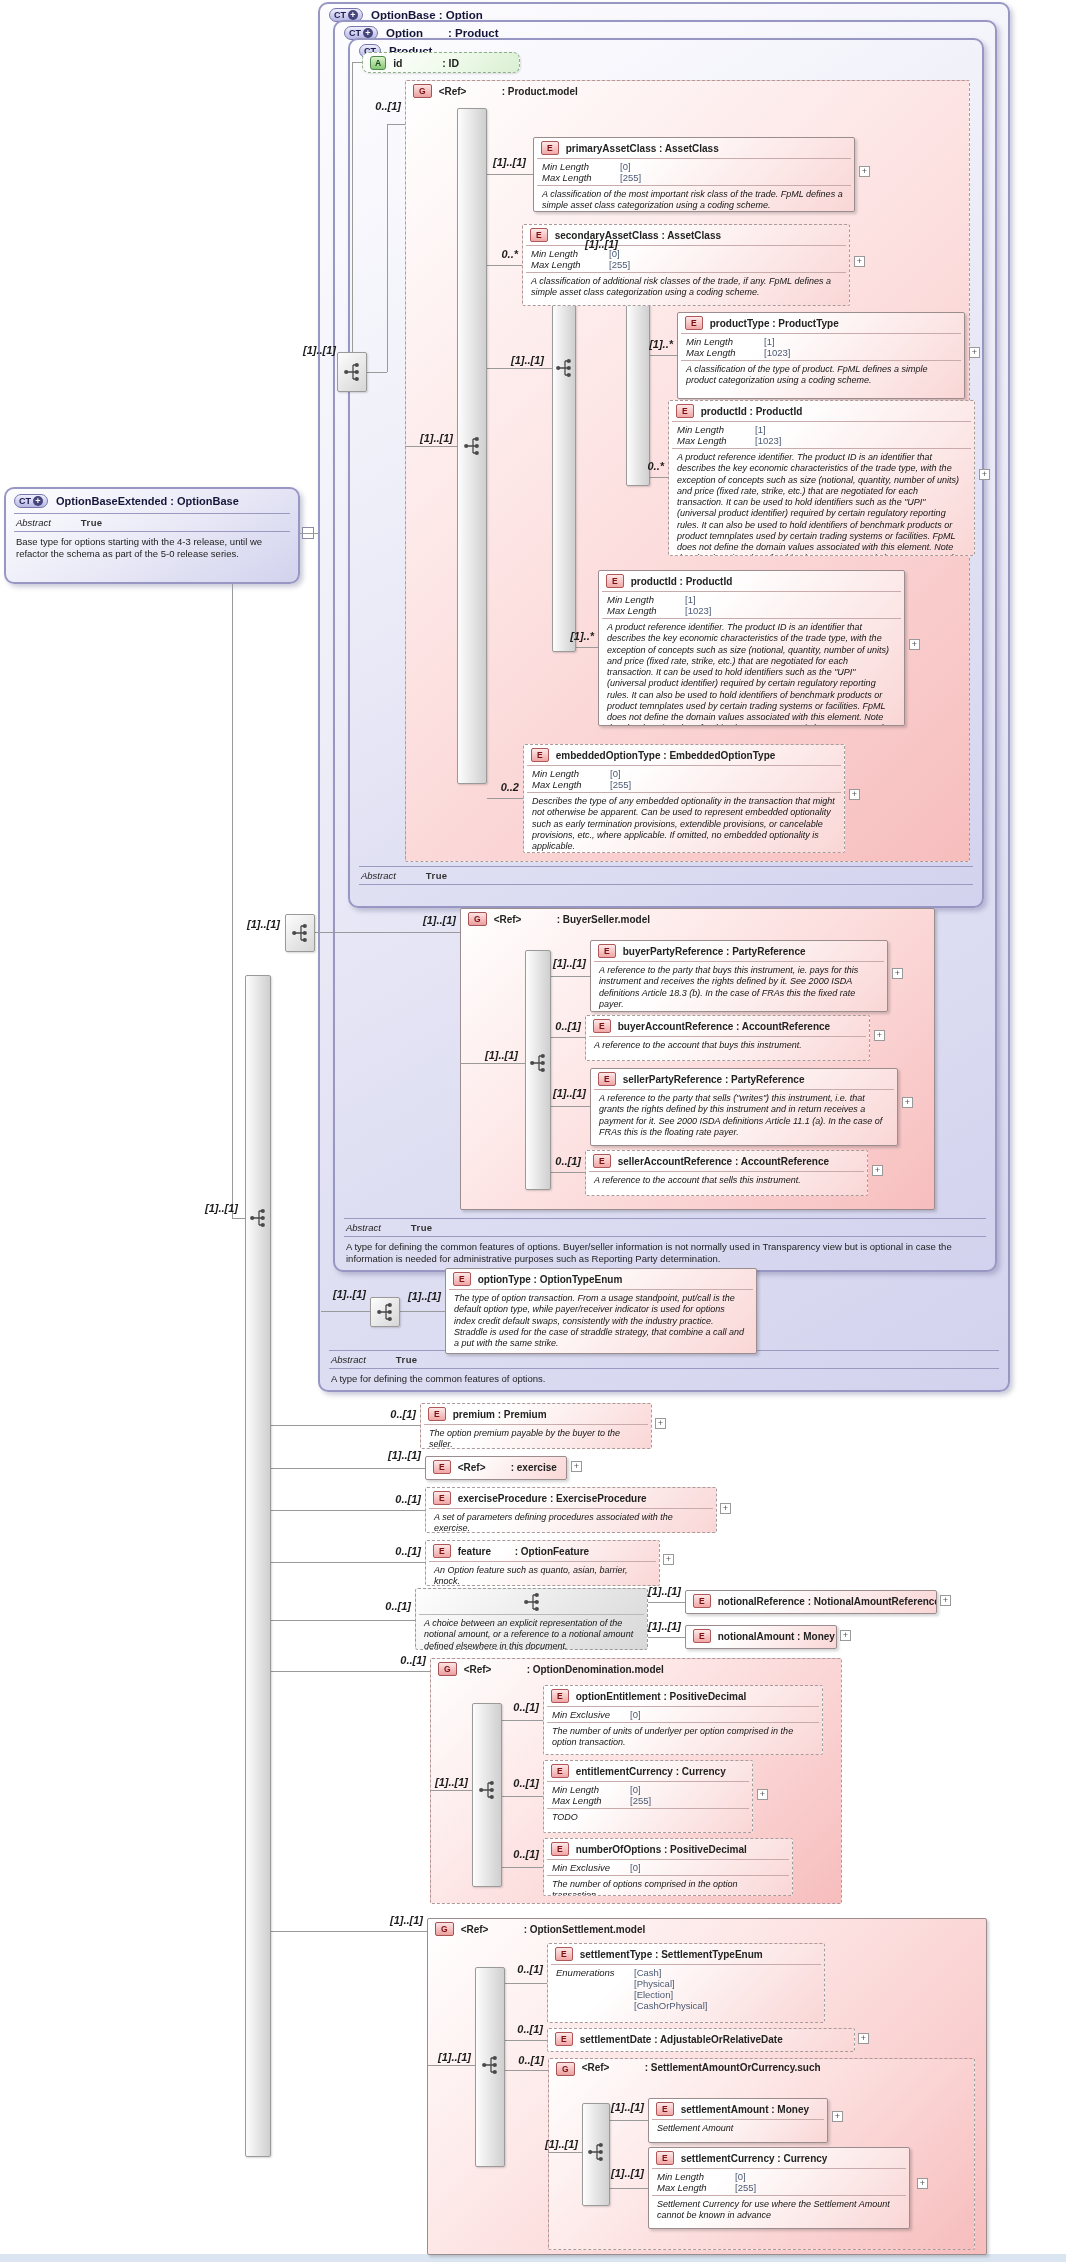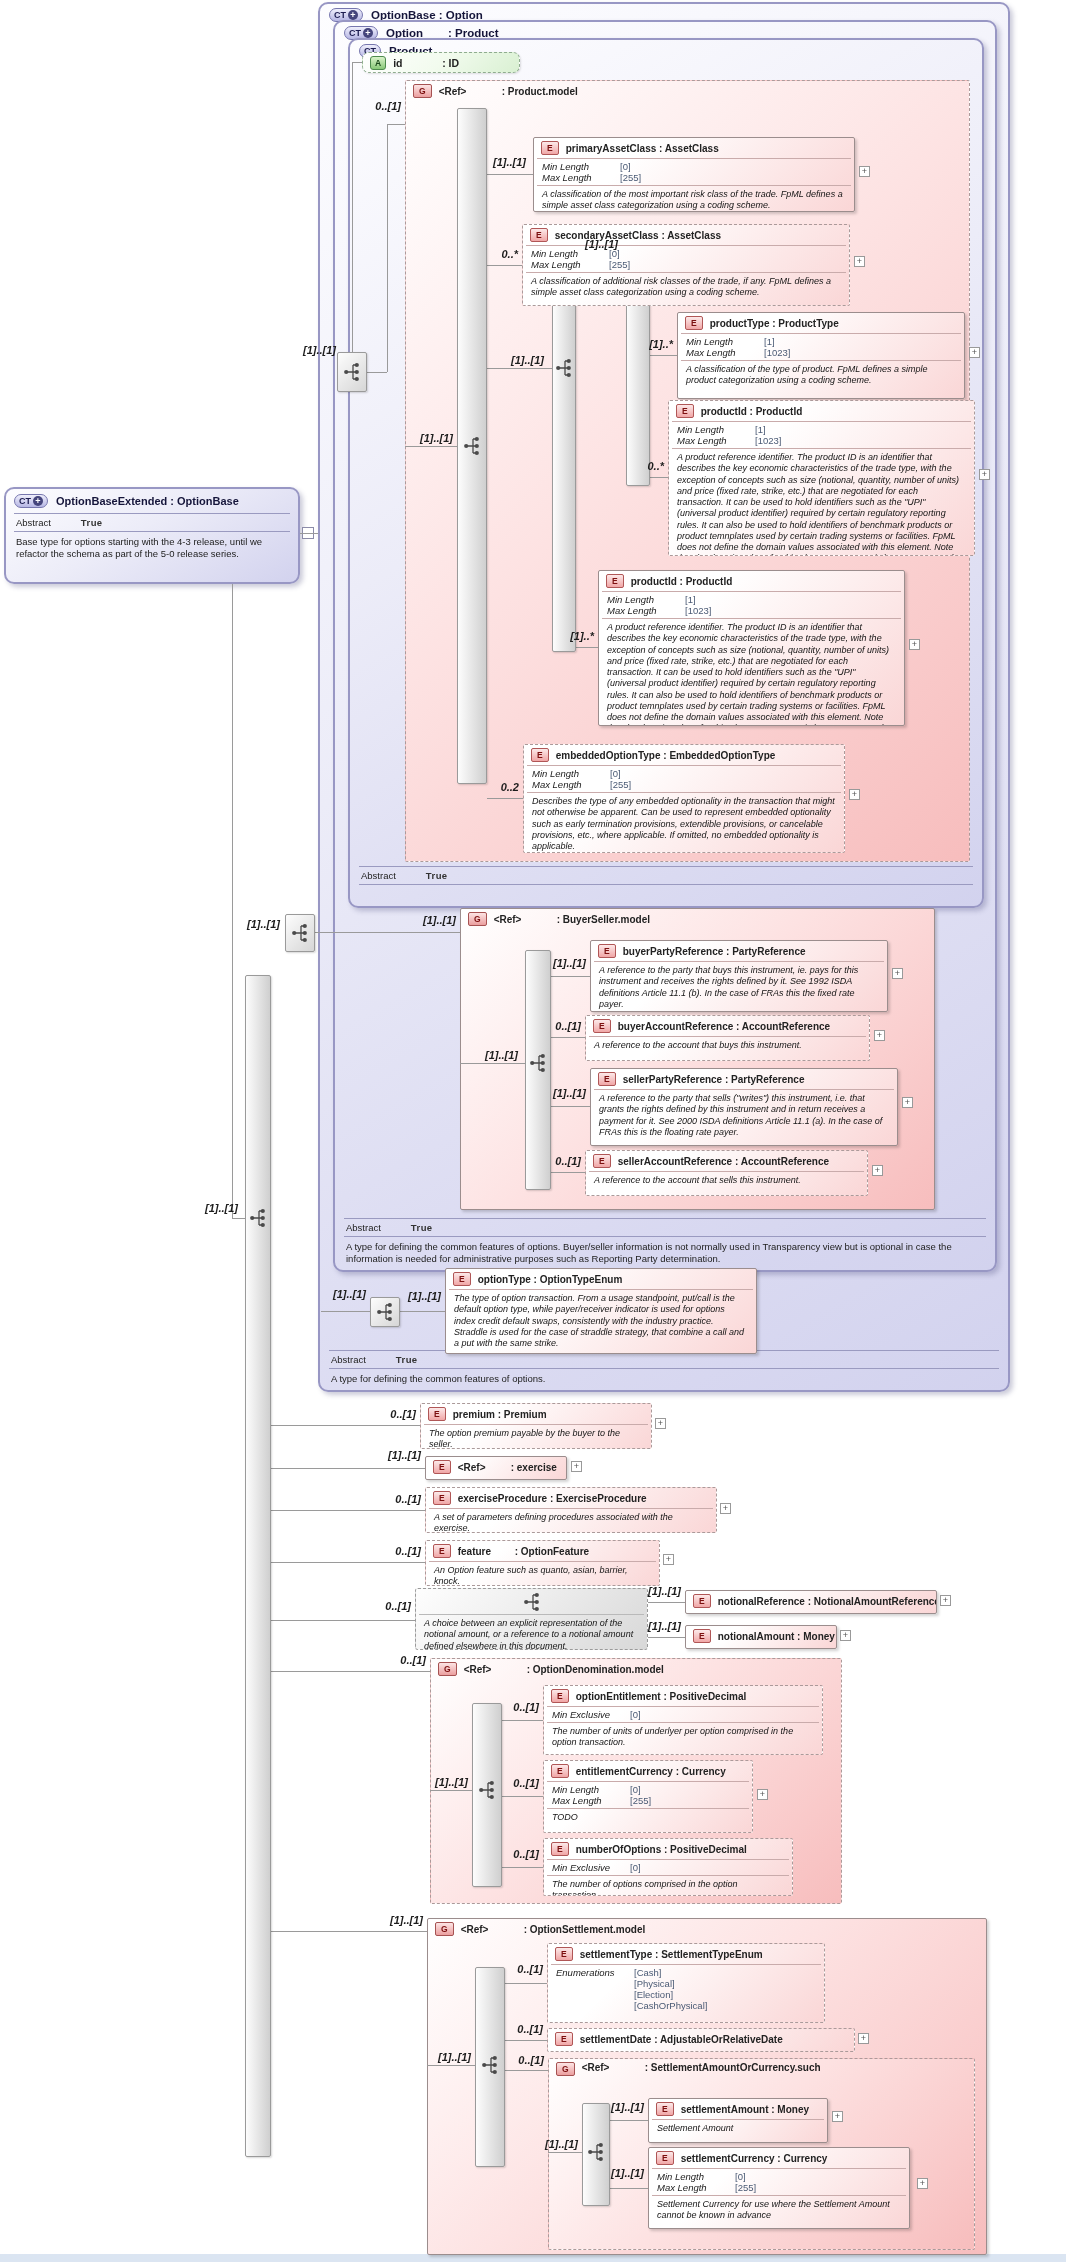--- a/index.html
+++ b/index.html
@@ -10,21 +10,21 @@
   .ctbox{position:absolute;border:2px solid #9897c4;border-radius:10px;
     background:linear-gradient(150deg,#fdfdff 0%,#ececf8 45%,#d2d2ee 100%);
     box-shadow:3px 3px 5px rgba(70,70,120,.28)}
   .cthead{display:flex;align-items:center;gap:8px;padding:4px 9px;font-weight:bold;font-size:11.5px;color:#15153a;white-space:nowrap}
   .ctbadge{display:inline-flex;align-items:center;gap:2px;background:linear-gradient(180deg,#efeffc,#b6b6e4);
     border:1px solid #7676ae;border-radius:8px;padding:1px 4px;font-size:9px;font-weight:bold;color:#1c1c50;flex:none}
   .ctb-plus{display:inline-block;width:10px;height:10px;border-radius:50%;background:#45457c;color:#fff;font-size:9px;line-height:10px;text-align:center;font-weight:bold}
   .ct-bottom{position:absolute;left:9px;right:9px}
   .cthr{border-top:1px solid #9a9ac0;margin:2px 0}
   .abstract-row{font-size:9.5px;padding:1px 2px;color:#222}
-  .ab-label{margin-right:30px}
+  .ab-label{font-style:italic;margin-right:30px}
   .ab-val{font-weight:bold;color:#333;letter-spacing:.4px}
   .ct-desc{font-size:9.5px;line-height:1.3;color:#222;padding:2px 2px}
 
   
   .attr-box{position:absolute;display:flex;align-items:center;gap:7px;padding:2px 7px;
     background:linear-gradient(135deg,#ffffff 0%,#f2fbee 50%,#d9f0d2 100%);
     border:1px dashed #8fac8f;border-radius:7px;font-size:10.5px;font-weight:bold;color:#222;
     box-shadow:1px 1px 2px rgba(0,0,0,.12)}
   .abadge{background:linear-gradient(180deg,#d9f2c9,#88c878);border:1px solid #4c8a4c;border-radius:3px;
     font-size:8.5px;font-weight:bold;color:#1c4a1c;padding:0 4px;line-height:12px;flex:none}
@@ -463,21 +463,21 @@
       </div>
       <div class="ndesc">Describes the type of any embedded optionality in the transaction that might not otherwise be apparent. Can be used to represent embedded optionality such as early termination provisions, extendible provisions, or cancelable provisions, etc., where applicable. If omitted, no embedded optionality is applicable.</div>
     </div>
     <div class="card" style="left: 475px; top: 781px;">0..2</div>
     <div class="plusbtn" style="left: 849px; top: 789px;">+</div>
     <div class="node" style="left: 590px; top: 940px; width: 298px; height: 72px;">
       <div class="nhead">
         <span class="ebadge">E</span>
         <span class="ntitle">buyerPartyReference : PartyReference</span>
       </div>
-      <div class="ndesc">A reference to the party that buys this instrument, ie. pays for this instrument and receives the rights defined by it. See 1992 ISDA definitions Article 11.1 (b). In the case of FRAs this the fixed rate payer.</div>
+      <div class="ndesc">A reference to the party that buys this instrument, ie. pays for this instrument and receives the rights defined by it. See 2000 ISDA definitions Article 18.3 (b). In the case of FRAs this the fixed rate payer.</div>
     </div>
     <div class="card" style="left: 542px; top: 957px;">[1]..[1]</div>
     <div class="plusbtn" style="left: 892px; top: 968px;">+</div>
     <div class="node dashed" style="left: 585px; top: 1015px; width: 285px; height: 46px;">
       <div class="nhead">
         <span class="ebadge">E</span>
         <span class="ntitle">buyerAccountReference : AccountReference</span>
       </div>
       <div class="ndesc">A reference to the account that buys this instrument.</div>
     </div>

